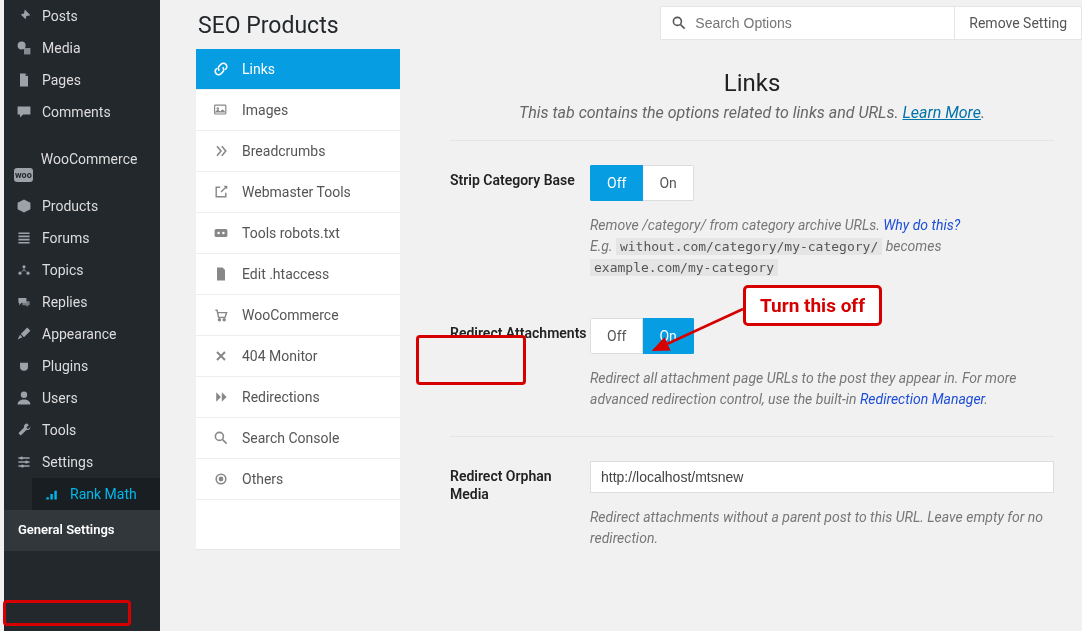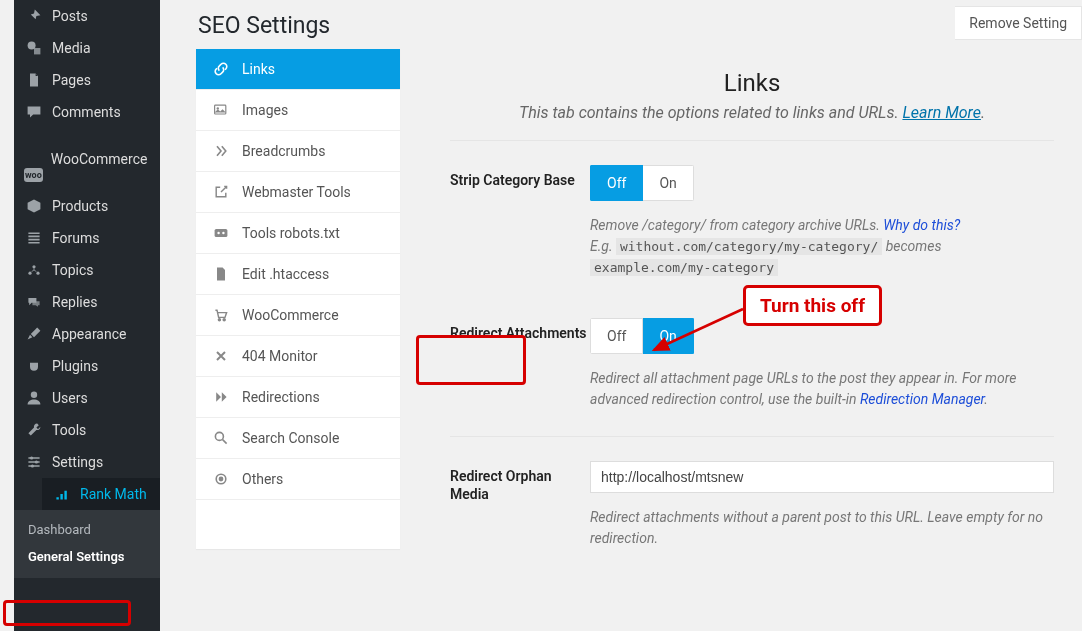--- a/index.html
+++ b/index.html
@@ -10,21 +10,21 @@
     background: #f1f1f1;
     width: 1082px;
     height: 631px;
     overflow: hidden;
     position: relative;
   }
 
   
   .wp-sidebar {
     position: absolute;
-    left: 14px; top: 0;
+    left: 4px; top: 0;
     width: 160px;
     height: 100%;
     background: #23282d;
     color: #eee;
     font-size: 14px;
   }
   .wp-menu-item {
     display: flex;
     align-items: center;
     padding: 8px 10px;
@@ -379,28 +379,34 @@
   <div class="wp-menu-item open">
     <span class="mi-icon">
         <svg width="16" height="16" viewBox="0 0 20 20" fill="currentColor">
           <path d="M3 14h3v3H3zM8 10h3v7H8zM13 6h3v11h-3z"></path>
         </svg>
       </span>
     <span>Rank Math</span>
     <span class="wp-pointer"></span>
   </div>
   <div class="wp-submenu">
-    <div class="wp-submenu-item">Dashboard</div>
     <div class="wp-submenu-item active-sub">General Settings</div>
   </div>
 </div>
 
 <div class="content">
-  <div class="page-heading">SEO Settings</div>
+  <div class="page-heading">SEO Products</div>
   <div class="top-search">
+    <div class="search-box">
+      <svg width="16" height="16" viewBox="0 0 20 20" fill="none" stroke="#555" stroke-width="2">
+          <circle cx="8" cy="8" r="5"></circle>
+          <path d="M12 12l5 5"></path>
+        </svg>
+      <input type="text" placeholder="Search Options" style="">
+    </div>
     <div class="gen-btn">Remove Setting</div>
   </div>
 
   <div class="settings-wrap">
 
     <div class="tabs-col">
       <div class="tab active">
           <span class="t-icon">
             <svg width="16" height="16" viewBox="0 0 20 20" fill="none" stroke="currentColor" stroke-width="2">
               <path d="M8 12a4 4 0 010-6l2-2a4 4 0 016 6l-1 1"></path>

